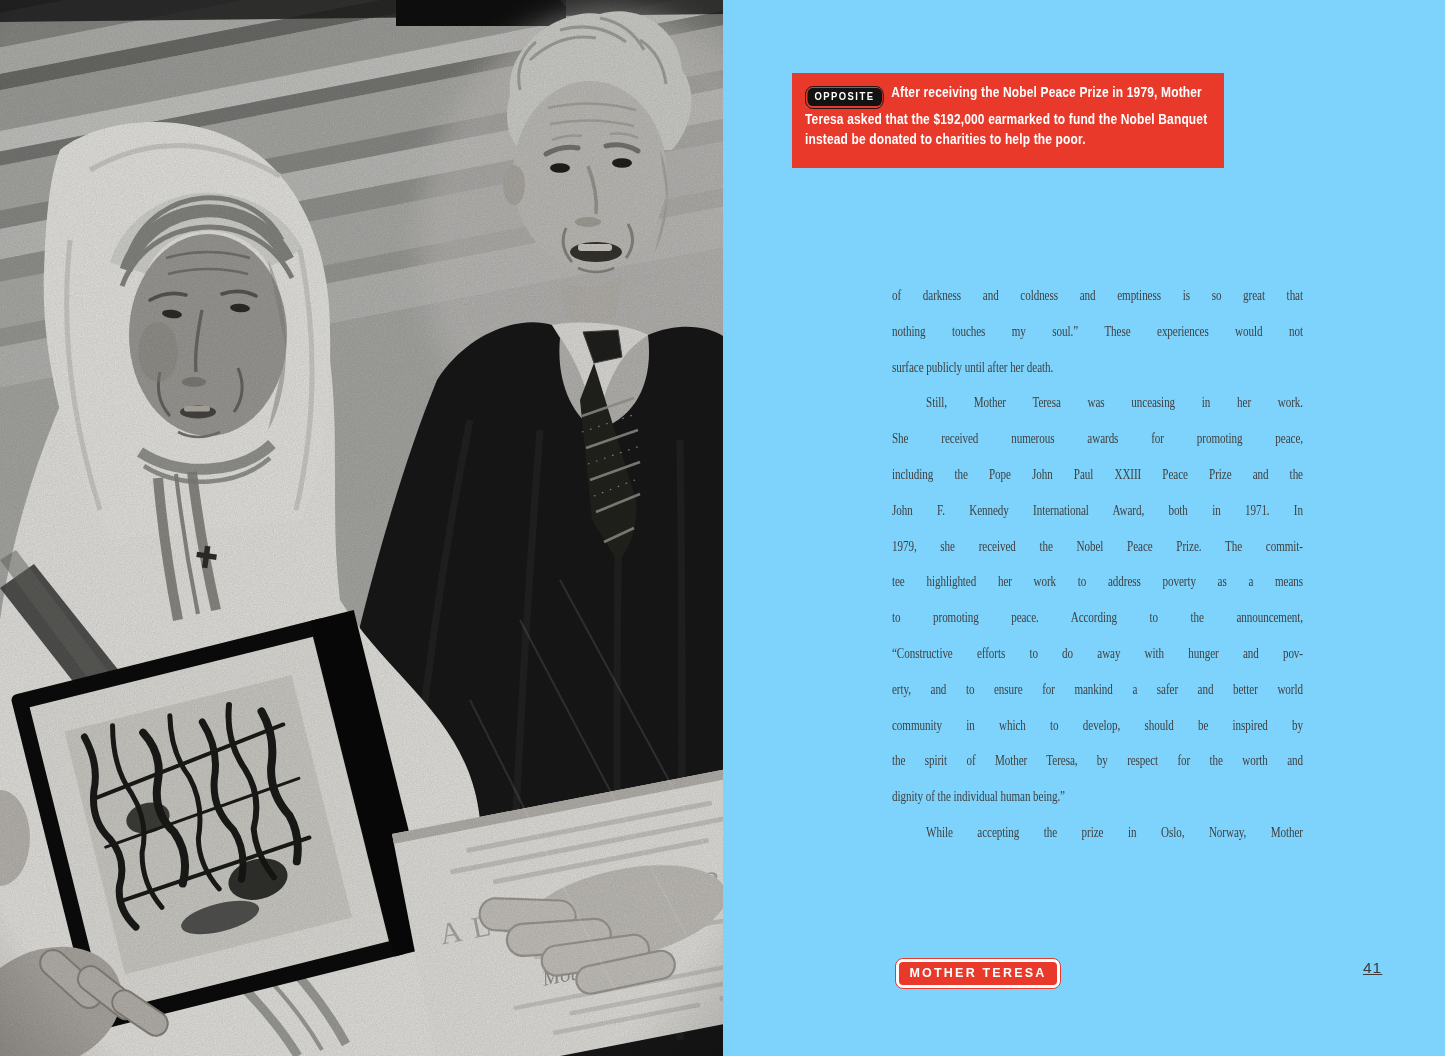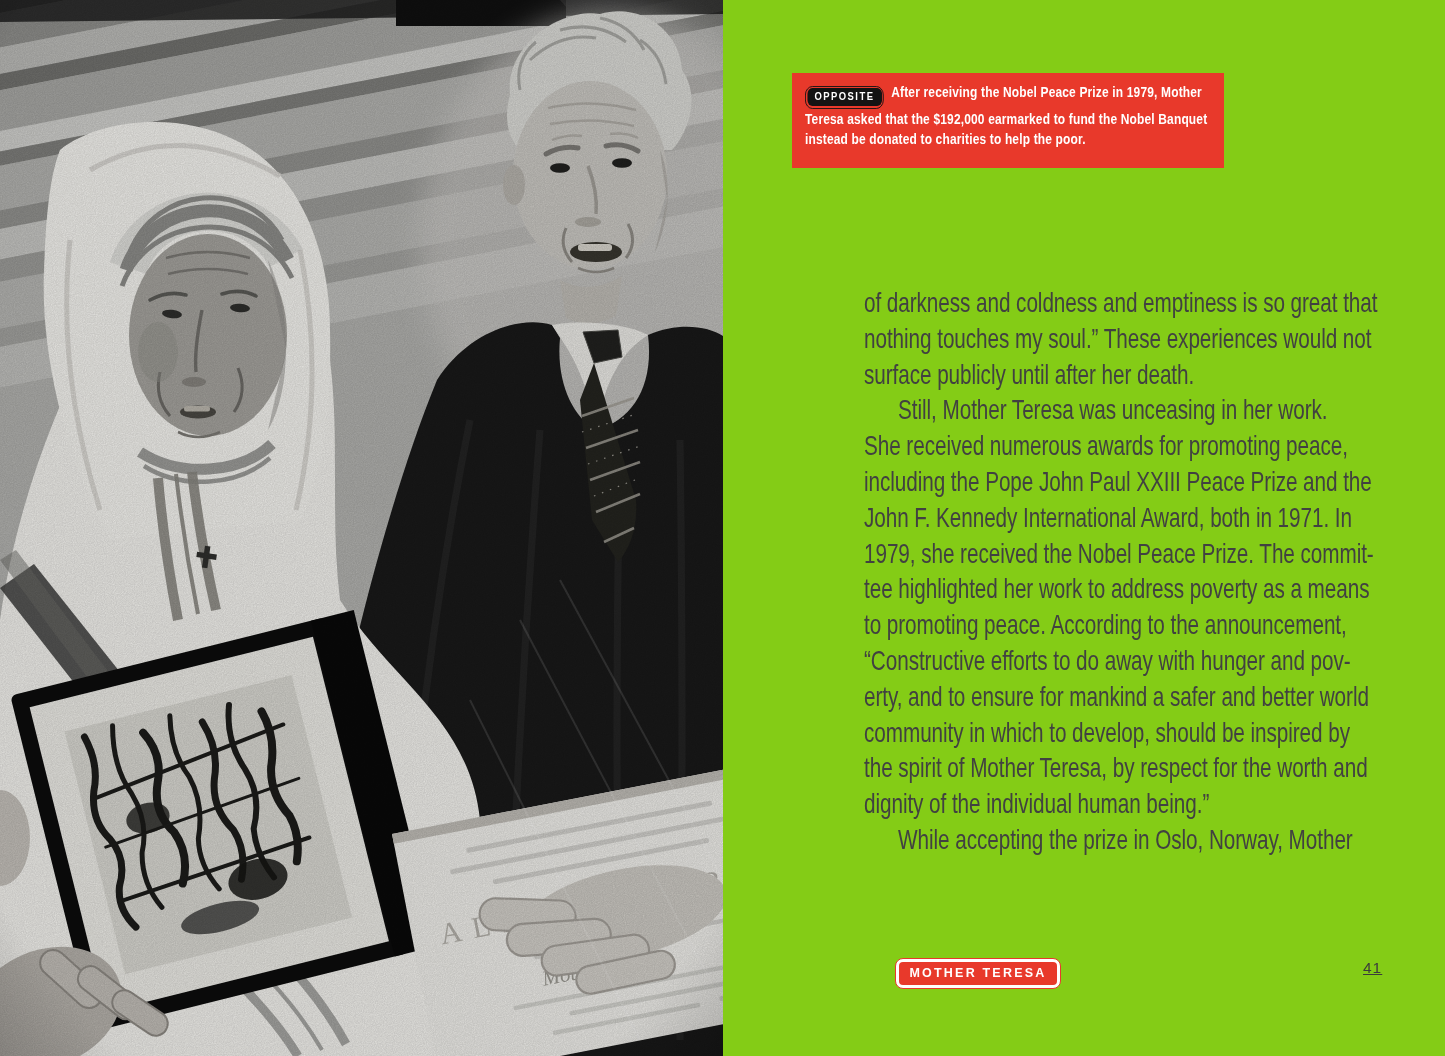--- a/index.html
+++ b/index.html
@@ -1,33 +1,33 @@
 <!DOCTYPE html>
 <html><head>
 <meta charset="utf-8">
 <style>
   html,body{margin:0;padding:0;background:#ffffff;}
-  .stage{position:relative;width:1445px;height:1056px;background:#84cc16;overflow:hidden;
+  .stage{position:relative;width:1445px;height:1056px;background:#7dd3fc;overflow:hidden;
          font-family:"Liberation Sans",sans-serif;}
   .photo{position:absolute;left:0;top:0;width:723px;height:1056px;margin:0;}
   .photo svg{display:block;}
 
   
   .caption-box{position:absolute;left:792px;top:73px;width:432px;height:95px;
      box-sizing:border-box;padding:9px 13px;background:#E8392B;}
   .caption-scale{width:492px;transform:scaleX(0.82);transform-origin:0 0;
      color:#ffffff;font-weight:bold;font-size:14.6px;line-height:20px;letter-spacing:.2px;}
   .op-outer{display:inline-block;border:1.5px solid #131313;border-radius:9px;
      padding:1.5px;margin-right:9px;vertical-align:-3px;line-height:0;}
   .op-inner{display:inline-block;background:#131313;color:#fff;border-radius:6px;
      padding:2px 9px 3px;font-size:11.5px;line-height:13px;letter-spacing:1.8px;font-weight:bold;}
 
   
-  .body-text{position:absolute;left:864px;top:287px;width:412px;
-     font-family:Liberation Sans, sans-serif;font-size:28px;color:#414141;}
+  .body-text{position:absolute;left:892px;top:287px;width:412px;
+     font-family:Liberation Serif, serif;font-size:15px;color:#414141;}
   .bline{width:555px;height:35.8px;transform:scaleX(0.7405);transform-origin:0 0;
      text-align:justify;text-align-last:justify;letter-spacing:-0.1px;white-space:nowrap;}
   .bline.endp{text-align-last:left;}
   .bline.indent{text-indent:46px;}
 
   
   .mt-outer{position:absolute;left:895px;top:958px;display:inline-block;
      border:1.5px solid #E8392B;border-radius:8px;padding:2.5px;line-height:0;background:#fff;}
   .mt-inner{display:inline-block;background:#E8392B;color:#fff;border-radius:4px;
      padding:5px 11px 6px;font-size:12.5px;line-height:12.5px;font-weight:bold;letter-spacing:2.2px;}

